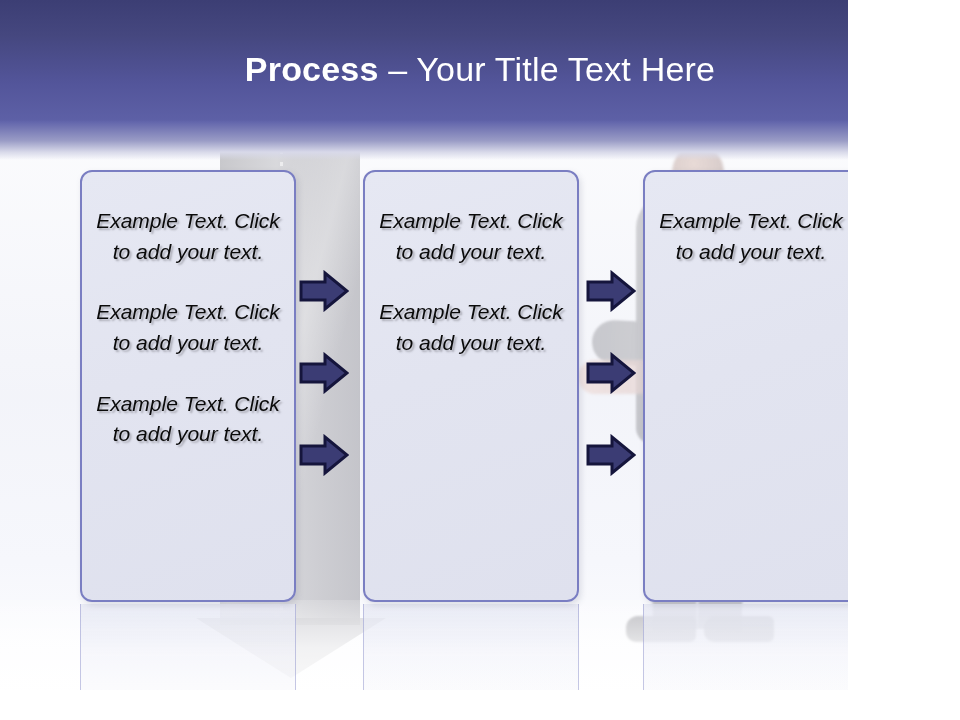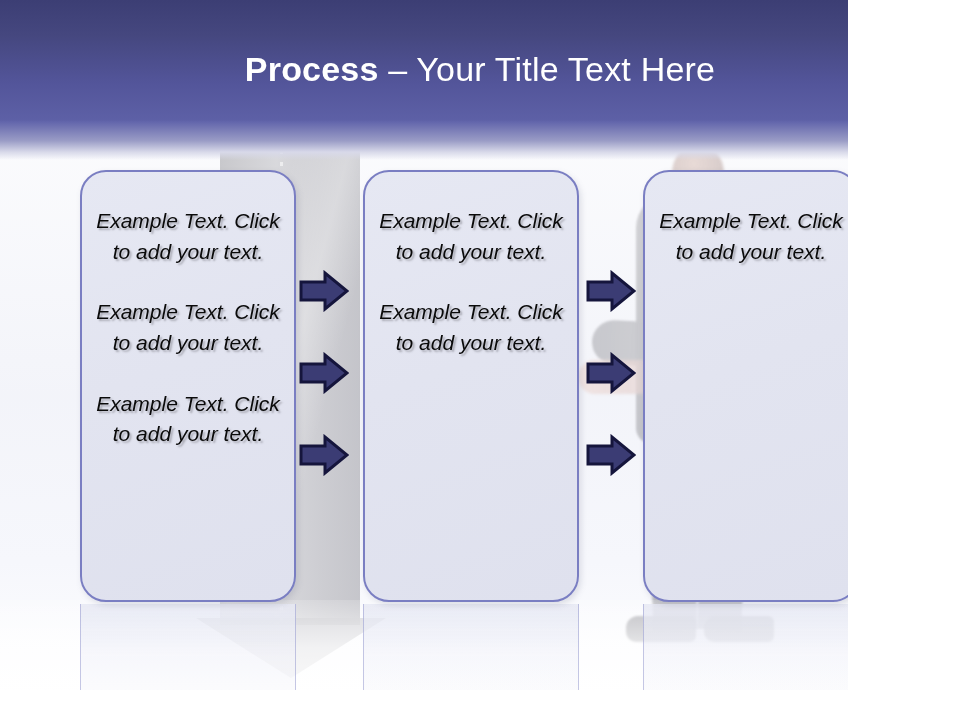--- a/index.html
+++ b/index.html
@@ -194,21 +194,21 @@
   .header-title .strong {
     font-weight: bold;
   }
 
   
   .pbox {
     position: absolute;
     top: 170px;
     height: 432px;
     border: 2px solid #7a7ec2;
-    border-radius: 26px;
+    border-radius: 12px;
     background: linear-gradient(160deg, #e6e8f3 0%, #e2e4f0 45%, #dfe1ee 100%);
     box-shadow: 2px 3px 6px rgba(90,92,120,0.18);
     box-sizing: border-box;
     padding: 34px 14px 4px 14px;
   }
   .pbox-1 { left: 80px;  width: 216px; }
   .pbox-2 { left: 363px; width: 216px; }
   .pbox-3 { left: 643px; width: 216px; }
 
   .ptext {

